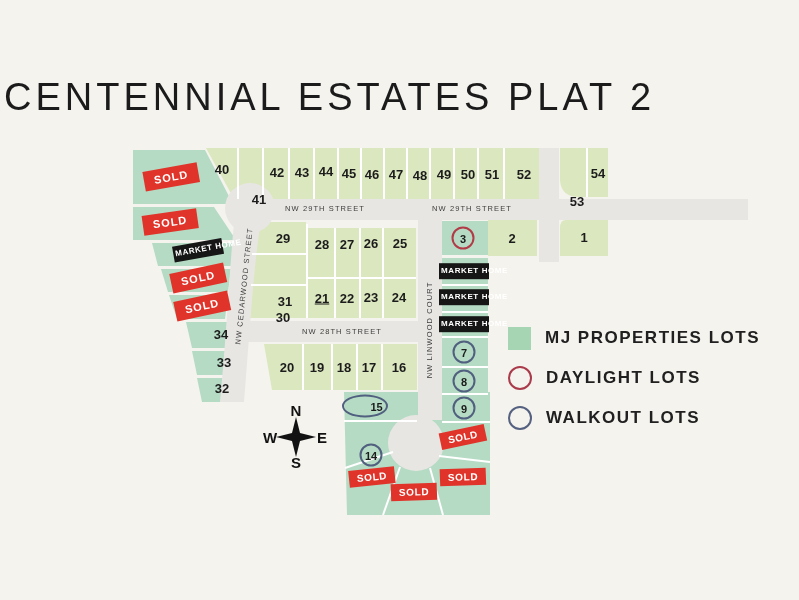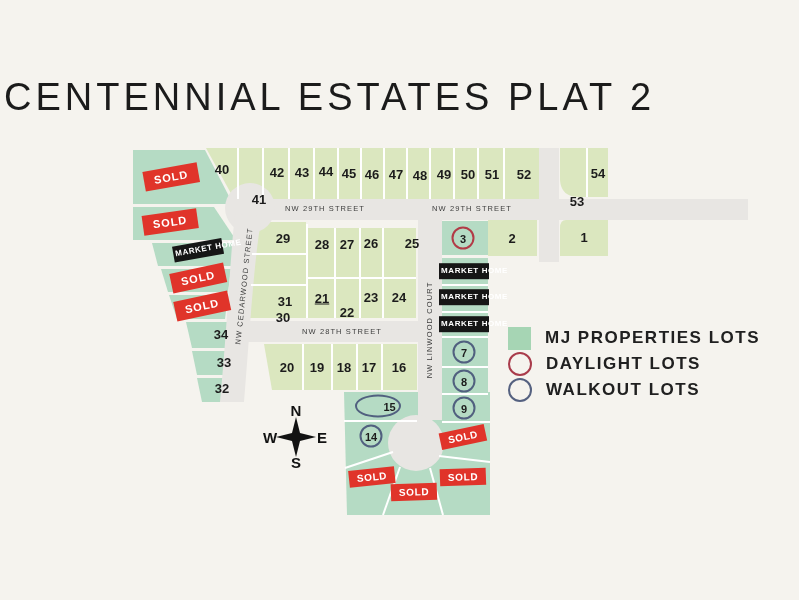--- a/index.html
+++ b/index.html
@@ -16,21 +16,21 @@
   .num-red{border:2px solid #b23b47;}
   .num-blue{border:2px solid #51607f;}
   .sold{background:#e0342a;color:#fff;font-weight:bold;font-size:11px;letter-spacing:1px;padding:4px 10px;}
   .sold-sm{background:#e0342a;color:#fff;font-weight:bold;font-size:10px;letter-spacing:.6px;padding:3px 8px;}
   .market{background:#161616;color:#fff;font-weight:bold;font-size:8px;letter-spacing:.6px;
           line-height:1.2;text-align:center;width:46px;padding:3px 2px;}
   .street-h,.street-v{font-size:7.5px;letter-spacing:1.1px;color:#3d3d3d;}
   .compass{position:absolute;left:256px;top:397px;width:80px;height:80px;z-index:3;}
   .cn{position:absolute;font-weight:bold;font-size:15px;color:#121212;transform:translate(-50%,-50%);}
   .compass svg{position:absolute;left:17px;top:17px;}
-  .legend{position:absolute;left:508px;top:325px;display:flex;flex-direction:column;z-index:3;}
+  .legend{position:absolute;left:508px;top:325px;display:flex;flex-direction:column;gap:14px;z-index:3;}
   .legend-row{display:flex;align-items:center;gap:14px;height:26px;}
   .sw{flex:0 0 auto;box-sizing:border-box;}
   .sw-square{width:23px;height:23px;background:#a6d5b4;}
   .sw-circle-red{width:24px;height:24px;border-radius:50%;border:2px solid #a93b4b;background:transparent;}
   .sw-circle-blue{width:24px;height:24px;border-radius:50%;border:2px solid #556180;background:transparent;}
   .legend-label{font-size:17px;font-weight:bold;letter-spacing:1.5px;color:#202020;white-space:nowrap;}
 </style>
 </head>
 <body>
 
@@ -131,39 +131,39 @@
       <span class="lbl num" style="left: 577px; top: 173px; transform: translate(-50%, -50%) rotate(0deg); margin-top: 28px;">53</span>
       <span class="lbl num" style="left: 598px; top: 173px; transform: translate(-50%, -50%) rotate(0deg);">54</span>
       <span class="lbl num" style="left: 512px; top: 238px; transform: translate(-50%, -50%) rotate(0deg);">2</span>
       <span class="lbl num" style="left: 584px; top: 237px; transform: translate(-50%, -50%) rotate(0deg);">1</span>
       <span class="lbl num" style="left: 283px; top: 238px; transform: translate(-50%, -50%) rotate(0deg);">29</span>
       <span class="lbl num" style="left: 283px; top: 269px; transform: translate(-50%, -50%) rotate(0deg); margin-top: 48px;">30</span>
       <span class="lbl num" style="left: 285px; top: 301px; transform: translate(-50%, -50%) rotate(0deg);">31</span>
       <span class="lbl num" style="left: 322px; top: 244px; transform: translate(-50%, -50%) rotate(0deg);">28</span>
       <span class="lbl num" style="left: 347px; top: 244px; transform: translate(-50%, -50%) rotate(0deg);">27</span>
       <span class="lbl num" style="left: 371px; top: 243px; transform: translate(-50%, -50%) rotate(0deg);">26</span>
-      <span class="lbl num" style="left: 400px; top: 243px; transform: translate(-50%, -50%) rotate(0deg); margin-left: 12px;">25</span>
+      <span class="lbl num" style="left: 400px; top: 243px; transform: translate(-50%, -50%) rotate(0deg);">25</span>
       <span class="lbl num" style="left: 322px; top: 298px; transform: translate(-50%, -50%) rotate(0deg); text-decoration: underline;">21</span>
-      <span class="lbl num" style="left: 347px; top: 298px; transform: translate(-50%, -50%) rotate(0deg); margin-top: 14px;">22</span>
+      <span class="lbl num" style="left: 347px; top: 298px; transform: translate(-50%, -50%) rotate(0deg);">22</span>
       <span class="lbl num" style="left: 371px; top: 297px; transform: translate(-50%, -50%) rotate(0deg);">23</span>
       <span class="lbl num" style="left: 399px; top: 297px; transform: translate(-50%, -50%) rotate(0deg);">24</span>
       <span class="lbl num" style="left: 221px; top: 334px; transform: translate(-50%, -50%) rotate(0deg);">34</span>
       <span class="lbl num" style="left: 224px; top: 362px; transform: translate(-50%, -50%) rotate(0deg);">33</span>
       <span class="lbl num" style="left: 222px; top: 388px; transform: translate(-50%, -50%) rotate(0deg);">32</span>
       <span class="lbl num" style="left: 287px; top: 367px; transform: translate(-50%, -50%) rotate(0deg);">20</span>
       <span class="lbl num" style="left: 317px; top: 367px; transform: translate(-50%, -50%) rotate(0deg);">19</span>
       <span class="lbl num" style="left: 344px; top: 367px; transform: translate(-50%, -50%) rotate(0deg);">18</span>
       <span class="lbl num" style="left: 369px; top: 367px; transform: translate(-50%, -50%) rotate(0deg);">17</span>
       <span class="lbl num" style="left: 399px; top: 367px; transform: translate(-50%, -50%) rotate(0deg);">16</span>
       <span class="lbl num-red" style="left: 463px; top: 238px; transform: translate(-50%, -50%) rotate(0deg);">3</span>
       <span class="lbl num-blue" style="left: 464px; top: 352px; transform: translate(-50%, -50%) rotate(0deg);">7</span>
       <span class="lbl num-blue" style="left: 464px; top: 381px; transform: translate(-50%, -50%) rotate(0deg);">8</span>
       <span class="lbl num-blue" style="left: 464px; top: 408px; transform: translate(-50%, -50%) rotate(0deg);">9</span>
-      <span class="lbl num-blue" style="left: 378px; top: 406px; transform: translate(-50%, -50%) rotate(0deg); padding-left: 23px;">15</span>
-      <span class="lbl num-blue" style="left: 371px; top: 436px; transform: translate(-50%, -50%) rotate(0deg);">14</span>
+      <span class="lbl num-blue" style="left: 365px; top: 406px; transform: translate(-50%, -50%) rotate(0deg); padding-left: 23px;">15</span>
+      <span class="lbl num-blue" style="left: 371px; top: 455px; transform: translate(-50%, -50%) rotate(0deg);">14</span>
       <span class="lbl sold" style="left: 171px; top: 177px; transform: translate(-50%, -50%) rotate(-10deg);">SOLD</span>
       <span class="lbl sold" style="left: 170px; top: 222px; transform: translate(-50%, -50%) rotate(-8deg);">SOLD</span>
       <span class="lbl sold" style="left: 198px; top: 278px; transform: translate(-50%, -50%) rotate(-12deg);">SOLD</span>
       <span class="lbl sold" style="left: 202px; top: 306px; transform: translate(-50%, -50%) rotate(-12deg);">SOLD</span>
       <span class="lbl sold-sm" style="left: 463px; top: 437px; transform: translate(-50%, -50%) rotate(-12deg);">SOLD</span>
       <span class="lbl sold-sm" style="left: 372px; top: 477px; transform: translate(-50%, -50%) rotate(-6deg);">SOLD</span>
       <span class="lbl sold-sm" style="left: 414px; top: 492px; transform: translate(-50%, -50%) rotate(-2deg);">SOLD</span>
       <span class="lbl sold-sm" style="left: 463px; top: 477px; transform: translate(-50%, -50%) rotate(-2deg);">SOLD</span>
       <span class="lbl market" style="left: 198px; top: 250px; transform: translate(-50%, -50%) rotate(-10deg);">MARKET HOME</span>
       <span class="lbl market" style="left: 464px; top: 271px; transform: translate(-50%, -50%) rotate(0deg);">MARKET HOME</span>

